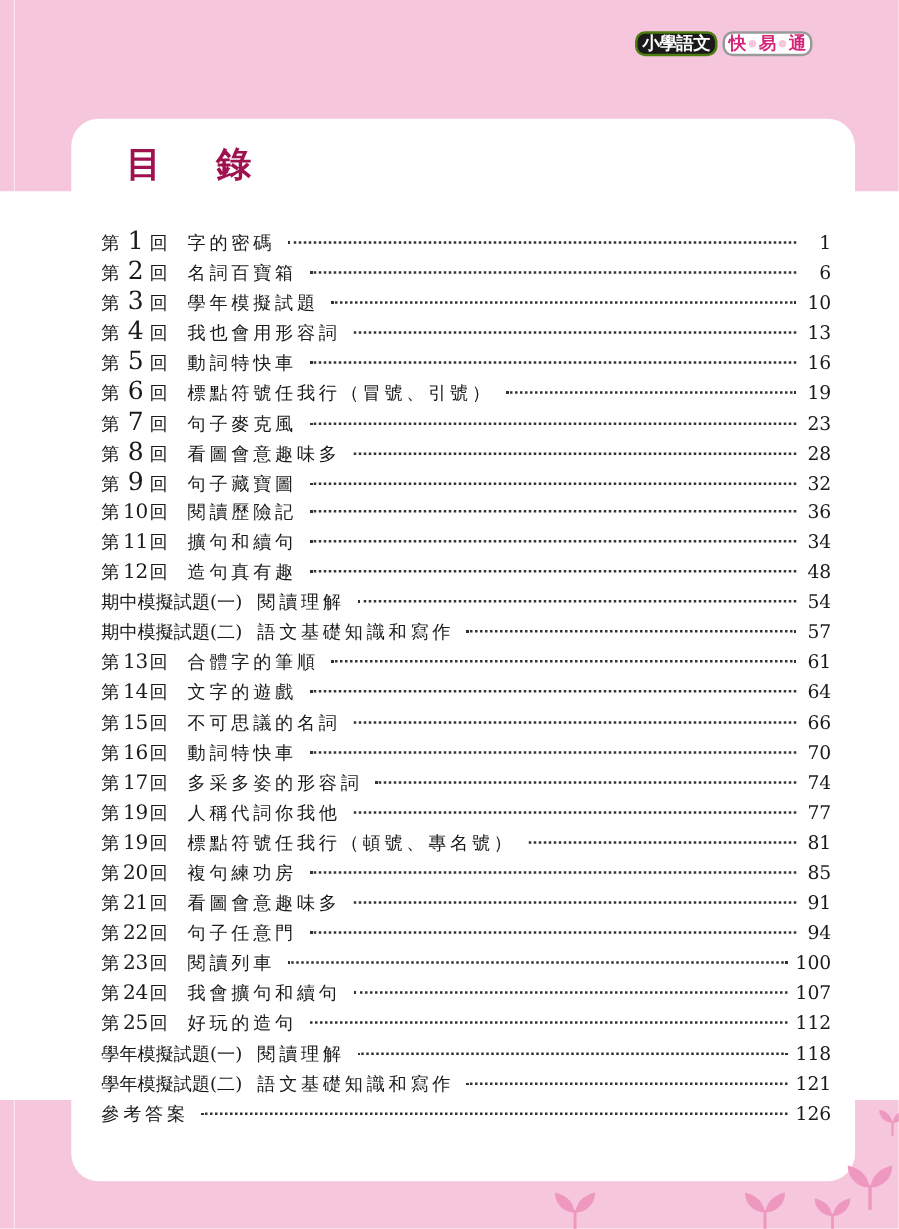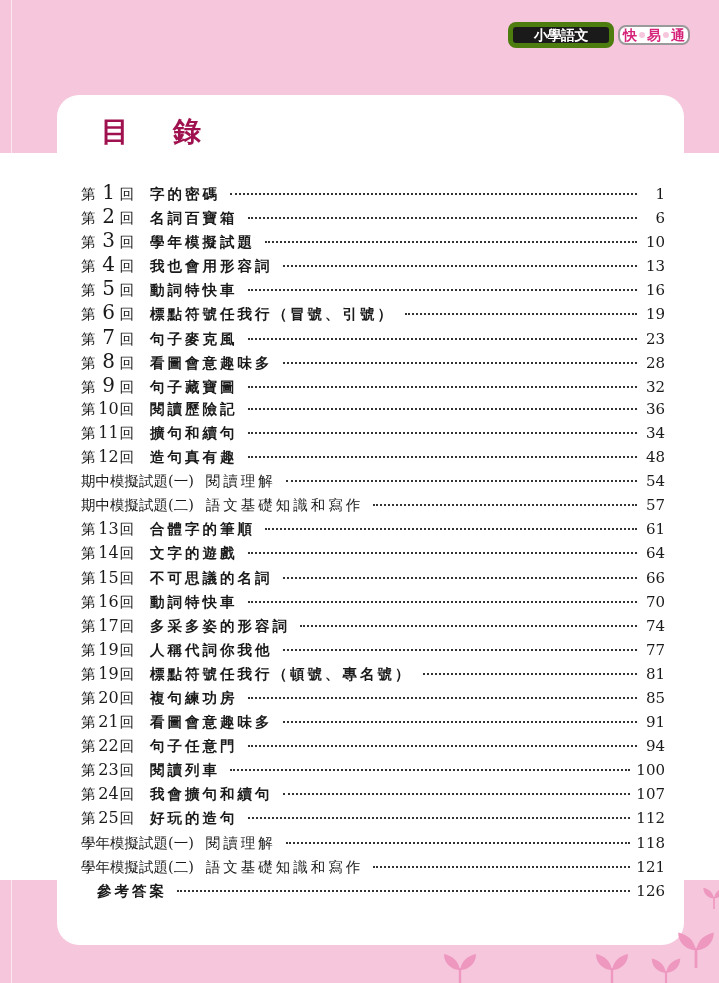--- a/index.html
+++ b/index.html
@@ -25,22 +25,22 @@
     .band-line.bottom { top: 880px; height: 103px; }
 
     .brand {
       position: absolute; left: 508px; top: 24px; height: 22px;
       display: flex; align-items: center; gap: 4px;
       font-family: "DejaVu Sans", "Liberation Sans", sans-serif;
       font-weight: bold; font-size: 14px;
     }
     .brand-main {
       color: #ffffff; background: #1a1a1a;
-      border: 5px solid #4d7c0f; border-radius: 8px;
-      padding: 0 21px; line-height: 16px; letter-spacing: -0.5px;
+      border: 2px solid #4d7c0f; border-radius: 8px;
+      padding: 0 4px; line-height: 16px; letter-spacing: -0.5px;
     }
     .brand-sub {
       display: flex; align-items: center; gap: 2px;
       color: #d6247a; background: #ffffff;
       border: 2px solid #9a9a9a; border-radius: 8px;
       padding: 0 3px; line-height: 16px;
     }
     .brand-dot {
       width: 6px; height: 6px; border-radius: 50%;
       background: #f5c6dc; display: inline-block;
@@ -60,22 +60,22 @@
       position: absolute; left: 24px; top: 85px; width: 584px;
       list-style: none; margin: 0; padding: 0;
     }
     .toc-row {
       display: flex; align-items: baseline; height: 24.1px;
       font-size: 14.5px; line-height: 24px; white-space: nowrap;
     }
     .toc-num { display: inline-flex; align-items: baseline; letter-spacing: 2px; }
     .toc-num .n { display: inline-block; min-width: 22px; text-align: center; font-size: 16px; letter-spacing: 0; }
     .toc-num .n.big { font-size: 20px; }
-    .toc-label { margin-left: 14px; letter-spacing: 3px; font-weight: bold; }
-    .toc-label.full { margin-left: 16px; }
+    .toc-label { margin-left: 14px; letter-spacing: 3px; }
+    .toc-label.full { margin-left: 0; }
     .toc-exam-label { margin-left: 12px; letter-spacing: 3px; }
     .toc-leader {
       flex: 1; margin: 0 6px 0 10px; height: 1px;
       border-bottom: 2px dotted #333; transform: translateY(-4px);
     }
     .toc-page { min-width: 22px; text-align: right; font-size: 15px; }
 
     .leaf { position: absolute; }
   </style>
 </head>

